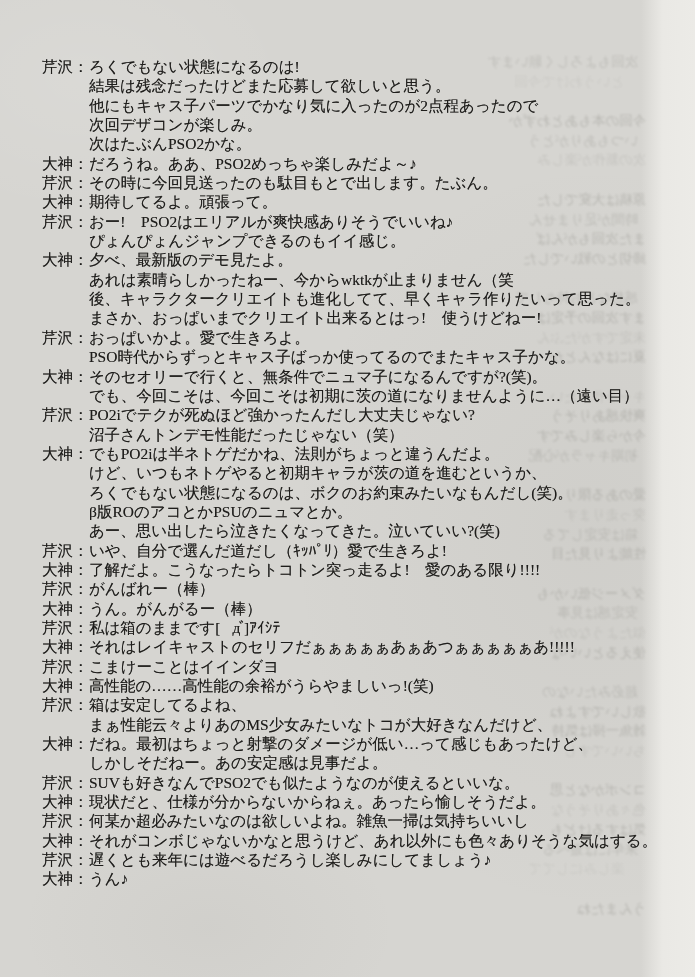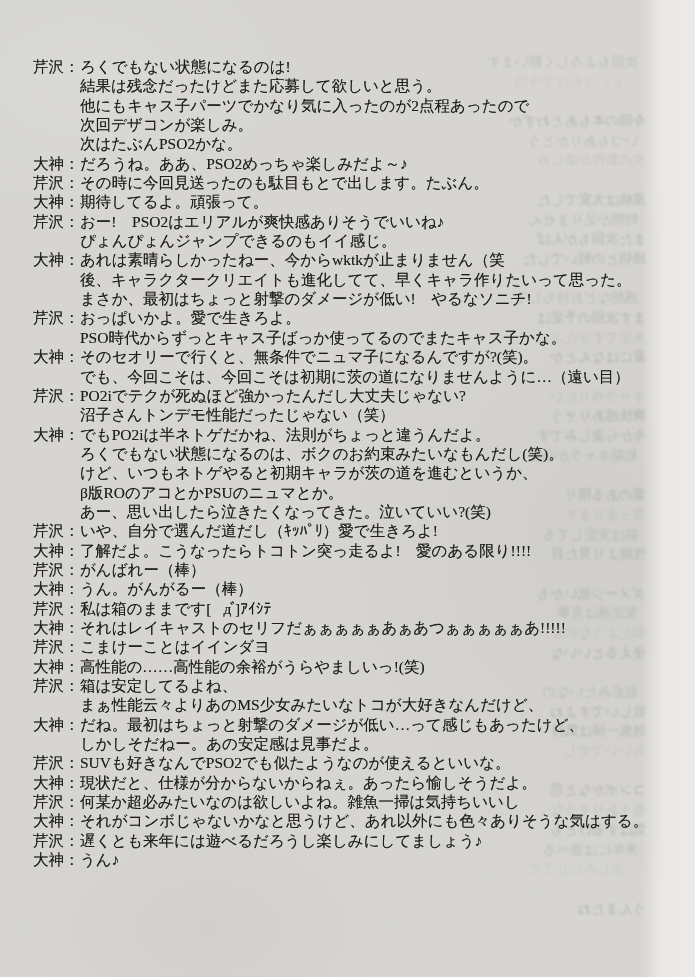--- a/index.html
+++ b/index.html
@@ -31,21 +31,21 @@
     color:#8f8e88;opacity:.42;
     font-size:13.5px;line-height:19.7px;white-space:nowrap;overflow:hidden;
     pointer-events:none;user-select:none;
   }
   .bleed .bl{height:19.7px;overflow:hidden;}
   .bleed .bl:nth-child(3n){opacity:.55;}
   .bleed .bl:nth-child(4n+1){opacity:.8;margin-left:8px;}
   .bleed .bl:nth-child(5n+2){opacity:.35;margin-left:22px;}
   
   .content{
-    position:absolute;top:57px;left:33px;width:620px;
+    position:absolute;top:57px;left:42px;width:620px;
     color:#1e1d1b;font-size:15.5px;line-height:19.35px;
     text-shadow:0 0 .4px rgba(30,29,27,.55);
   }
   .utt{position:relative;margin:0;padding-left:47px;}
   .spk{position:absolute;left:0;top:0;white-space:nowrap;}
   .line{white-space:nowrap;}
 </style>
 </head>
 <body>
 
@@ -118,44 +118,45 @@
         <span class="spk"><span>大神</span><span>：</span></span>
         <div class="line">期待してるよ。頑張って。</div>
       </div>
       <div class="utt">
         <span class="spk"><span>芹沢</span><span>：</span></span>
         <div class="line">おー!　PSO2はエリアルが爽快感ありそうでいいね♪</div>
         <div class="line">ぴょんぴょんジャンプできるのもイイ感じ。</div>
       </div>
       <div class="utt">
         <span class="spk"><span>大神</span><span>：</span></span>
+        <div class="line">夕べ、最新版のデモ見たよ。</div>
         <div class="line">あれは素晴らしかったねー、今からwktkが止まりません（笑</div>
         <div class="line">後、キャラクタークリエイトも進化してて、早くキャラ作りたいって思った。</div>
-        <div class="line">まさか、最初はちょっと射撃のダメージが低い!　やるなソニチ!</div>
+        <div class="line">まさか、おっぱいまでクリエイト出来るとはっ!　使うけどねー!</div>
       </div>
       <div class="utt">
         <span class="spk"><span>芹沢</span><span>：</span></span>
         <div class="line">おっぱいかよ。愛で生きろよ。</div>
         <div class="line">PSO時代からずっとキャス子ばっか使ってるのでまたキャス子かな。</div>
       </div>
       <div class="utt">
         <span class="spk"><span>大神</span><span>：</span></span>
         <div class="line">そのセオリーで行くと、無条件でニュマ子になるんですが?(笑)。</div>
         <div class="line">でも、今回こそは、今回こそは初期に茨の道になりませんように…（遠い目）</div>
       </div>
       <div class="utt">
         <span class="spk"><span>芹沢</span><span>：</span></span>
         <div class="line">PO2iでテクが死ぬほど強かったんだし大丈夫じゃない?</div>
         <div class="line">沼子さんトンデモ性能だったじゃない（笑）</div>
       </div>
       <div class="utt">
         <span class="spk"><span>大神</span><span>：</span></span>
         <div class="line">でもPO2iは半ネトゲだかね、法則がちょっと違うんだよ。</div>
+        <div class="line">けど、いつもネトゲやると初期キャラが茨の道を進むというか、</div>
         <div class="line">ろくでもない状態になるのは、ボクのお約束みたいなもんだし(笑)。</div>
-        <div class="line">けど、いつもネトゲやると初期キャラが茨の道を進むというか、</div>
         <div class="line">β版ROのアコとかPSUのニュマとか。</div>
         <div class="line">あー、思い出したら泣きたくなってきた。泣いていい?(笑)</div>
       </div>
       <div class="utt">
         <span class="spk"><span>芹沢</span><span>：</span></span>
         <div class="line">いや、自分で選んだ道だし（ｷｯﾊﾟﾘ）愛で生きろよ!</div>
       </div>
       <div class="utt">
         <span class="spk"><span>大神</span><span>：</span></span>
         <div class="line">了解だよ。こうなったらトコトン突っ走るよ!　愛のある限り!!!!</div>

